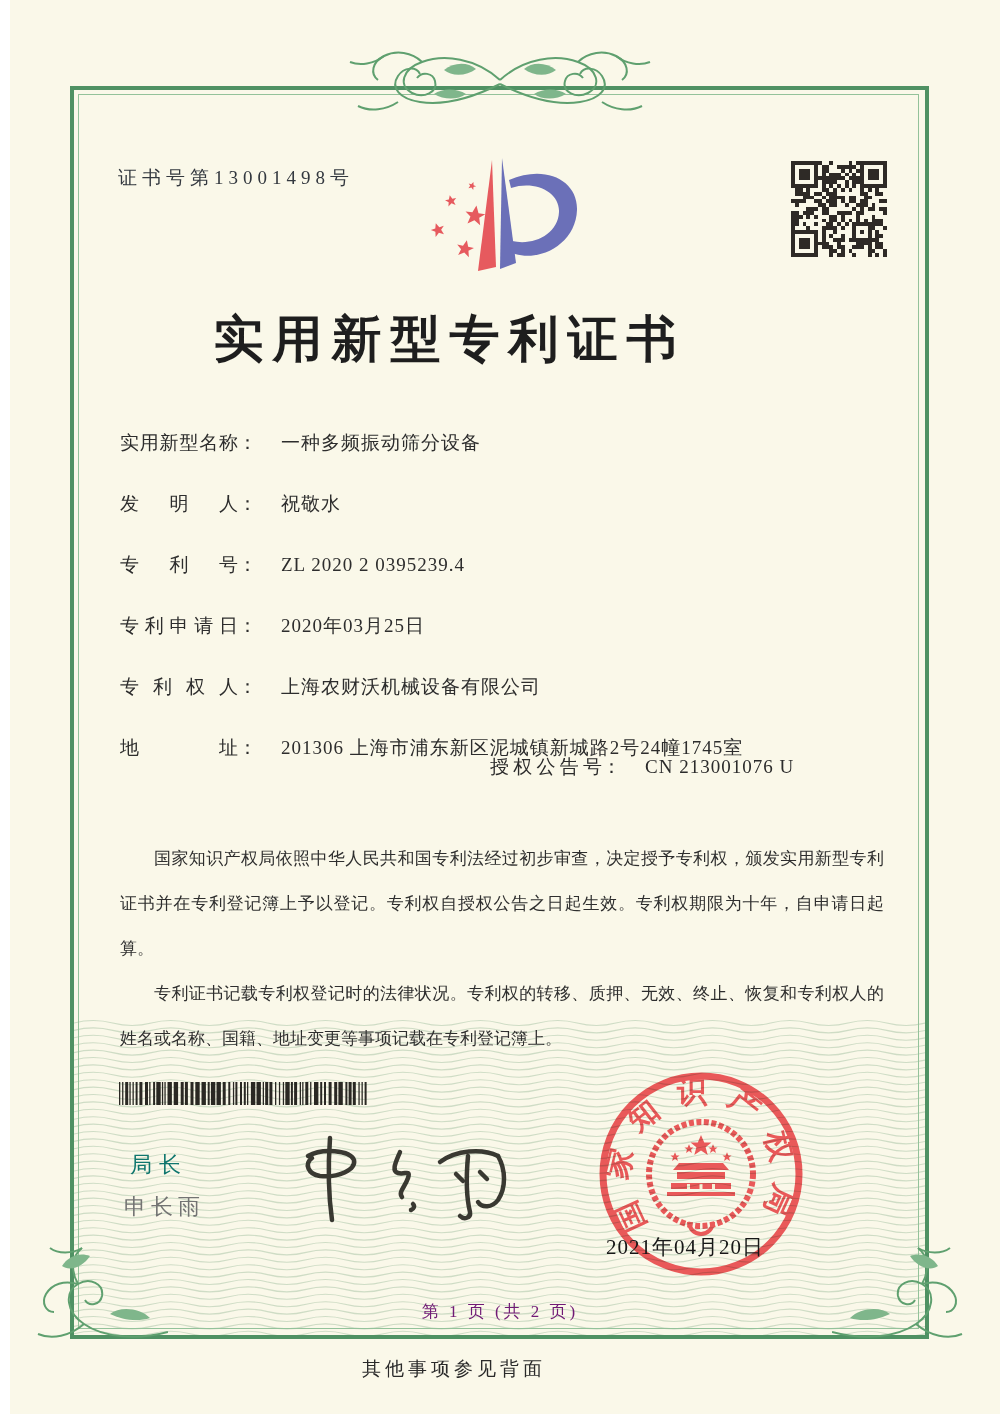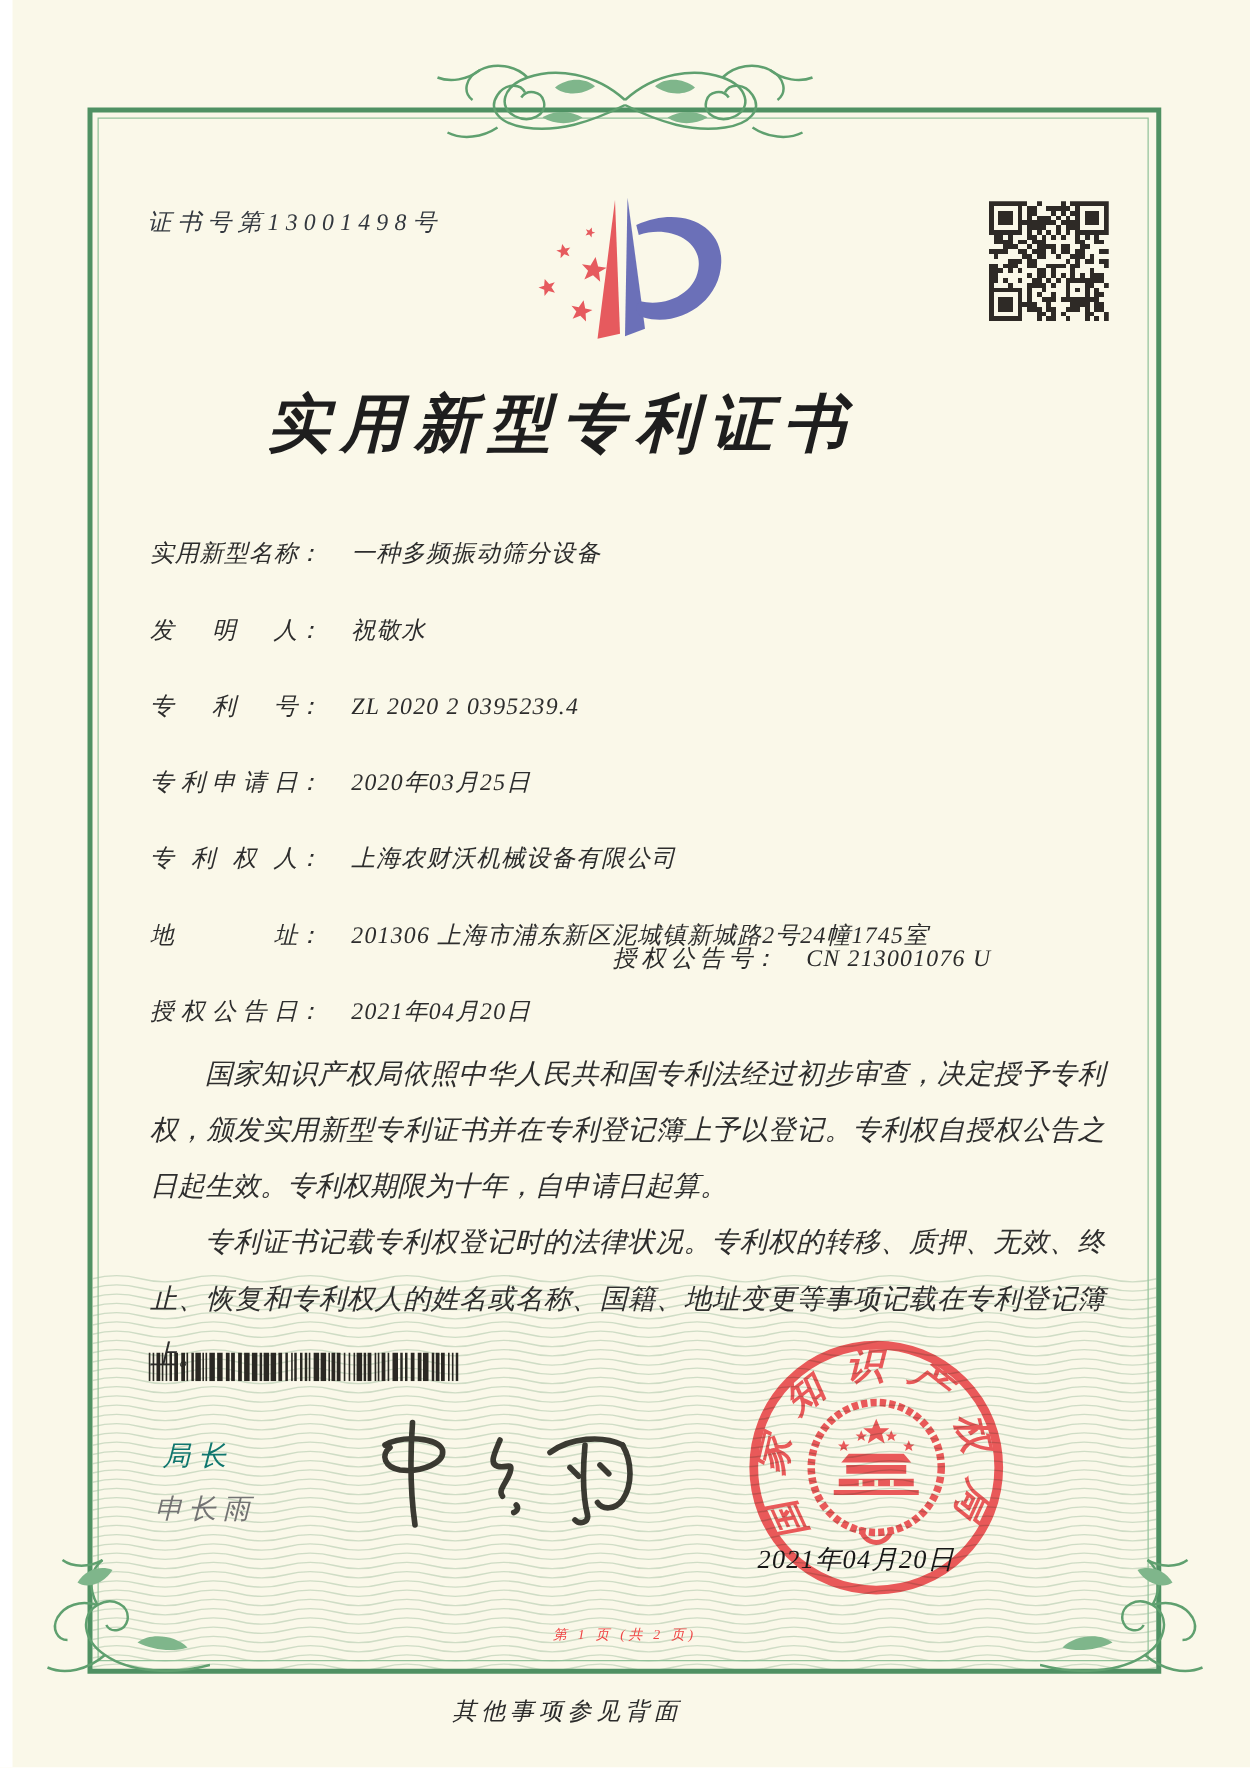--- a/index.html
+++ b/index.html
@@ -1,46 +1,46 @@
 <!DOCTYPE html>
 <html><head>
 <meta charset="utf-8">
 <style>
   html,body{margin:0;padding:0;background:#ffffff;}
   .page{position:relative;width:1000px;height:1414px;background:#FAF8E9;overflow:hidden;
-        font-family:"Liberation Serif","DejaVu Serif",serif;color:#2b2b2b;font-style:italic;}
+        font-family:"Liberation Serif","DejaVu Serif",serif;color:#2b2b2b;}
   .abs{position:absolute;}
   .scan-left{left:0;top:0;width:10px;height:100%;background:#ffffff;}
   .waves{left:74px;top:1016px;width:851px;height:320px;}
   .frame-outer{left:70px;top:86px;width:851px;height:1245px;border:4px solid #4F9163;}
   .frame-inner{left:78px;top:94px;width:839px;height:1233px;border:1px solid #93C29A;}
   .flourish-top{left:348px;top:50px;width:304px;height:66px;}
   .flourish-bl{left:18px;top:1244px;width:150px;height:100px;}
   .flourish-br{left:832px;top:1244px;width:150px;height:100px;transform:scaleX(-1);}
   .cert-no{left:118px;top:165px;font-size:19px;letter-spacing:5px;color:#33383f;}
   .logo{left:415px;top:150px;width:180px;height:135px;}
   .qr{left:791px;top:161px;width:96px;height:96px;shape-rendering:crispEdges;}
   .title{left:0;top:306px;width:899px;text-align:center;font-size:50px;font-weight:700;
          letter-spacing:9px;color:#1e1e1e;}
   .field{left:120px;font-size:19px;color:#2d2d2d;white-space:nowrap;}
   .flabel{display:inline-block;width:118px;text-align:justify;text-align-last:justify;}
   .fvalue{margin-left:24px;letter-spacing:1px;}
   .f0{top:430px;} .f1{top:491px;} .f2{top:552px;} .f3{top:613px;}
   .f4{top:674px;} .f5{top:735px;} .f6{top:796px;}
   .grant2{left:490px;top:754px;font-size:19px;white-space:nowrap;}
   .grant2 .flabel{width:112px;}
-  .paras{left:120px;top:836px;width:764px;font-size:22px;line-height:45px;text-align:justify;color:#2e2e2e;}
+  .paras{left:120px;top:836px;width:764px;font-size:17px;line-height:45px;text-align:justify;color:#2e2e2e;}
   .paras p{margin:0;text-indent:2em;}
   .barcode{left:118px;top:1082px;width:255px;height:23px;}
   .sig-title{left:130px;top:1150px;font-size:22px;letter-spacing:7px;color:#0f766e;}
   .sig-name{left:124px;top:1192px;font-size:22px;letter-spacing:5px;color:#737373;}
   .signature{left:272px;top:1126px;width:256px;height:110px;}
   .seal{left:595px;top:1068px;width:212px;height:212px;mix-blend-mode:multiply;}
   .seal-date{left:606px;top:1233px;font-size:21px;letter-spacing:1px;color:#171717;z-index:6;}
-  .pageinfo{left:0;top:1300px;width:1000px;text-align:center;font-size:11px;letter-spacing:3px;color:#ef4444;}
+  .pageinfo{left:0;top:1300px;width:1000px;text-align:center;font-size:17px;letter-spacing:3px;color:#701a75;}
   .backnote{left:0;top:1356px;width:908px;text-align:center;font-size:19px;letter-spacing:4px;color:#2a2a2a;}
   .z1{z-index:1}.z2{z-index:2}.z3{z-index:3}.z4{z-index:4}
 </style>
 </head>
 <body>
 
 <div class="page">
 
   <div class="abs scan-left"></div>
 
@@ -510,23 +510,20 @@
   </div>
   <div class="abs field f3 z3">
     <span class="flabel">专利申请日</span><span>：</span><span class="fvalue">2020年03月25日</span>
   </div>
   <div class="abs field f4 z3">
     <span class="flabel">专利权人</span><span>：</span><span class="fvalue">上海农财沃机械设备有限公司</span>
   </div>
   <div class="abs field f5 z3">
     <span class="flabel">地址</span><span>：</span><span class="fvalue">201306 上海市浦东新区泥城镇新城路2号24幢1745室</span>
   </div>
-  <div class="abs field f6 z3">
-    <span class="flabel">授权公告日</span><span>：</span><span class="fvalue">2021年04月20日</span>
-  </div>
   <div class="abs grant2 z3">
     <span class="flabel">授权公告号</span><span>：</span><span class="fvalue">CN 213001076 U</span>
   </div>
 
   <div class="abs paras z3">
     <p>国家知识产权局依照中华人民共和国专利法经过初步审查，决定授予专利权，颁发实用新型专利证书并在专利登记簿上予以登记。专利权自授权公告之日起生效。专利权期限为十年，自申请日起算。</p>
     <p>专利证书记载专利权登记时的法律状况。专利权的转移、质押、无效、终止、恢复和专利权人的姓名或名称、国籍、地址变更等事项记载在专利登记簿上。</p>
   </div>
 
   <svg id="barcode" class="abs barcode z3" viewBox="0 0 255 23" preserveAspectRatio="none">

